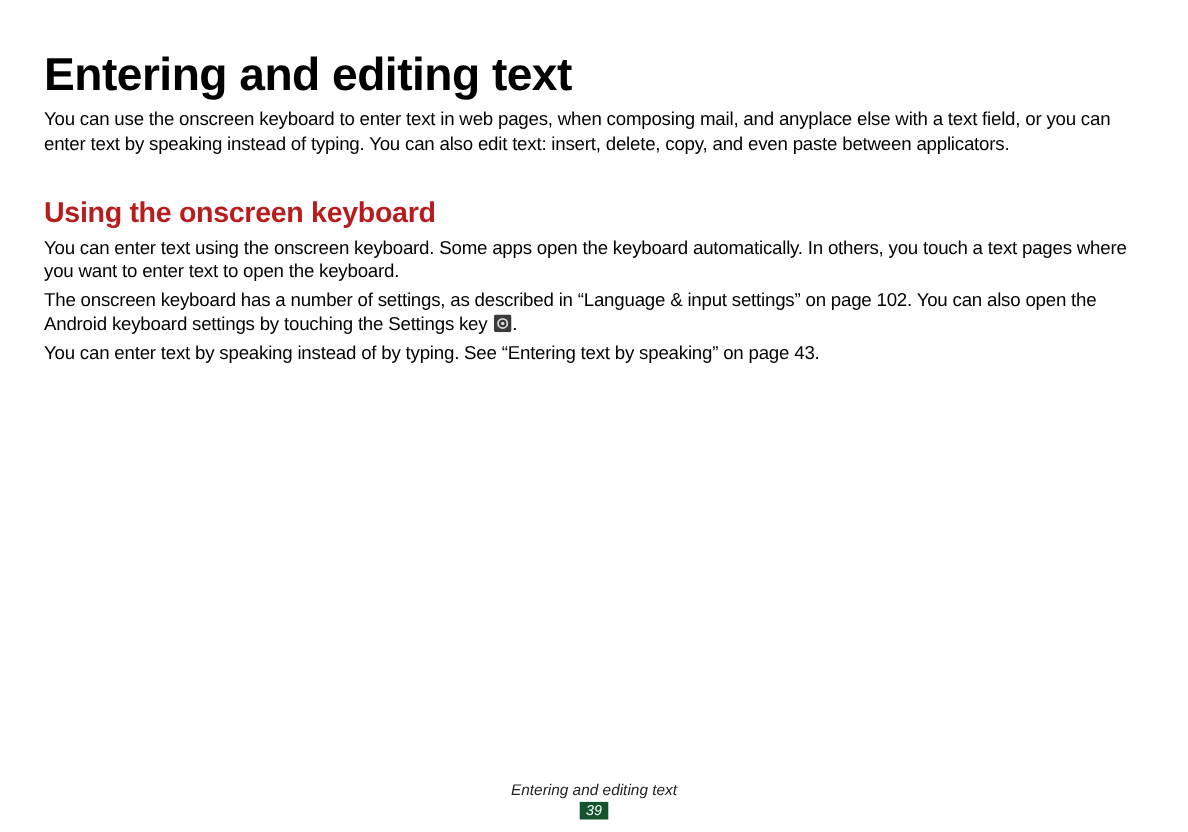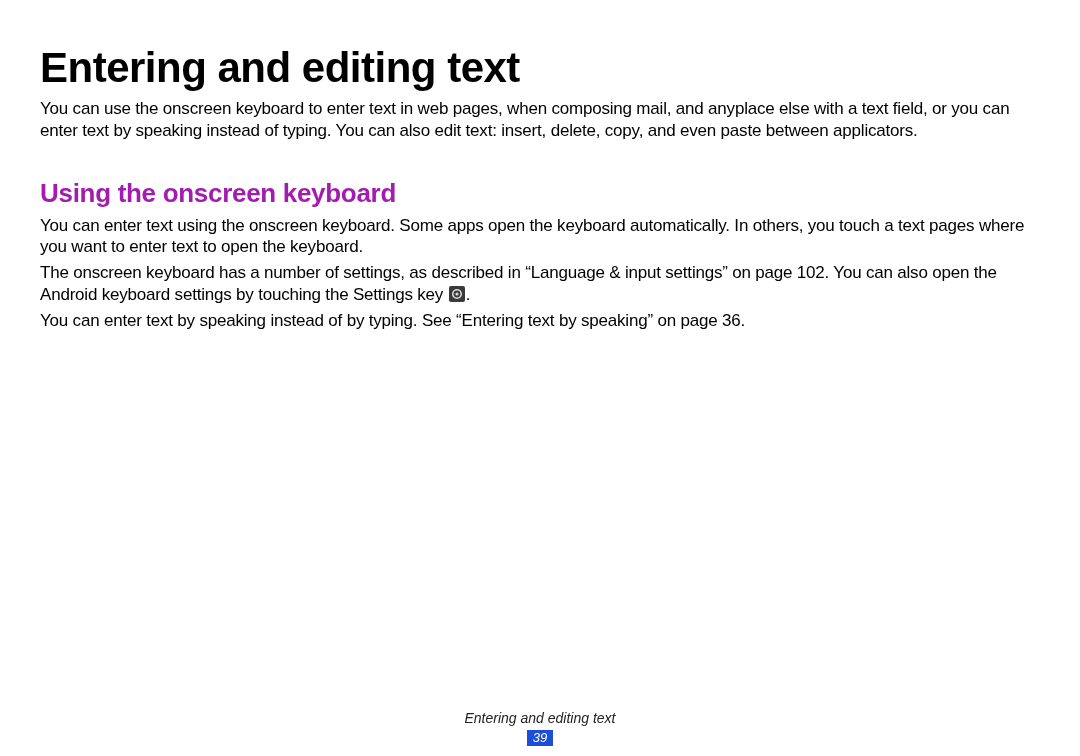--- a/index.html
+++ b/index.html
@@ -27,21 +27,21 @@
   }
   p.body {
     font-size: 17px;
     line-height: 1.28;
     margin: 0 0 4px 0;
     letter-spacing: -0.2px;
   }
   h2.subhead {
     font-size: 26px;
     font-weight: 700;
-    color: #a21caf;
+    color: #b91c1c;
     margin: 36px 0 6px 0;
     letter-spacing: -0.3px;
   }
   .settings-icon {
     display: inline-block;
     width: 16px;
     height: 16px;
     vertical-align: -2px;
     margin: 0 1px;
   }
@@ -54,21 +54,21 @@
   }
   .footer-text {
     font-style: italic;
     font-size: 14px;
     color: #222;
     display: block;
     margin-bottom: 2px;
   }
   .page-number {
     display: inline-block;
-    background: #1d4ed8;
+    background: #14532d;
     color: #fff;
     font-style: italic;
     font-size: 13px;
     padding: 1px 6px;
     line-height: 14px;
   }
 </style>
 </head>
 <body>
 
@@ -83,20 +83,20 @@
   <p class="body">You can enter text using the onscreen keyboard. Some apps open the keyboard automatically. In others, you touch a text pages where you want to enter text to open the keyboard.</p>
 
   <p class="body">
     <span>The onscreen keyboard has a number of settings, as described in “Language &amp; input settings” on page 102. You can also open the Android keyboard settings by touching the Settings key </span><span class="settings-icon"><svg viewBox="0 0 16 16" width="16" height="16">
           <rect x="0" y="0" width="16" height="16" rx="2" fill="#3a3a3a"></rect>
           <circle cx="8" cy="8" r="4.2" fill="none" stroke="#d8d8d8" stroke-width="1.6"></circle>
           <circle cx="8" cy="8" r="1.6" fill="#d8d8d8"></circle>
         </svg></span><span>.</span>
   </p>
 
-  <p class="body">You can enter text by speaking instead of by typing. See “Entering text by speaking” on page 36.</p>
+  <p class="body">You can enter text by speaking instead of by typing. See “Entering text by speaking” on page 43.</p>
 
   <div class="footer">
     <span class="footer-text">Entering and editing text</span>
     <span class="page-number">39</span>
   </div>
 
 </div>
 
 </body></html>

